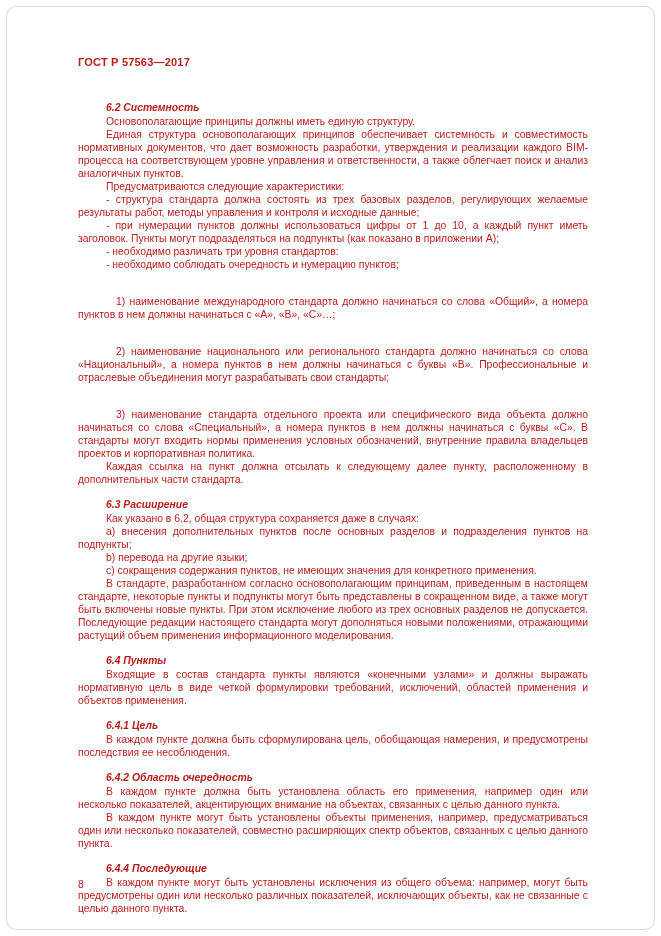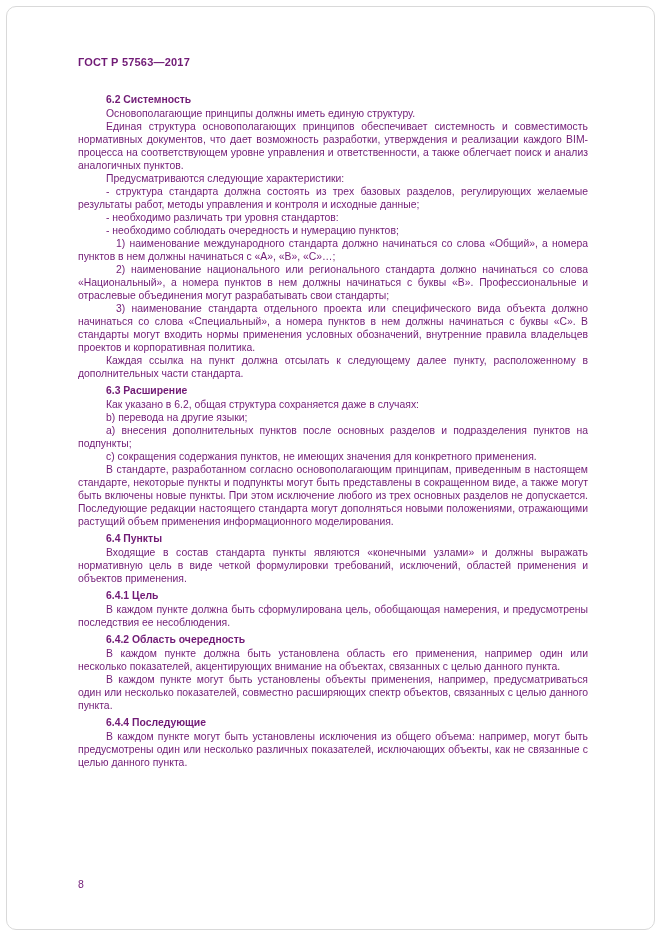--- a/index.html
+++ b/index.html
@@ -6,21 +6,21 @@
     margin: 0;
     padding: 0;
     background: #ffffff;
   }
   .page {
     position: relative;
     width: 661px;
     height: 936px;
     background: #ffffff;
     font-family: "Liberation Sans", sans-serif;
-    color: #701a75;
+    color: #b91c1c;
     overflow: hidden;
     box-sizing: border-box;
   }
   .frame {
     position: absolute;
     inset: 6px;
     border: 1px solid #d9d9d9;
     border-radius: 10px;
     pointer-events: none;
   }
@@ -43,55 +43,58 @@
     hyphens: auto;
     -webkit-hyphens: auto;
   }
   .block {
     margin: 0;
     text-indent: 28px;
   }
   .block.heading {
     font-weight: bold;
     text-align: left;
-    margin-top: 4px;
+    margin-top: 12px;
     margin-bottom: 1px;
+    font-style: italic;
   }
   .block.numlist {
     text-indent: 38px;
+    margin-top: 24px;
   }
   .page-number {
     position: absolute;
     left: 78px;
     bottom: 46px;
     font-size: 10.5px;
   }
 </style>
 </head>
 <body>
 
 <div class="page">
   <div class="frame"></div>
   <div class="doc-header">ГОСТ Р 57563—2017</div>
   <div class="content">
       <p class="block heading">6.2 Системность</p>
       <p class="block para">Основополагающие принципы должны иметь единую структуру.</p>
       <p class="block para">Единая структура основополагающих принципов обеспечивает системность и совместимость нормативных документов, что дает возможность разработки, утверждения и реализации каждого BIM-процесса на соответствующем уровне управления и ответственности, а также облегчает поиск и анализ аналогичных пунктов.</p>
       <p class="block para">Предусматриваются следующие характеристики:</p>
       <p class="block list">- структура стандарта должна состоять из трех базовых разделов, регулирующих желаемые результаты работ, методы управления и контроля и исходные данные;</p>
+      <p class="block list">- при нумерации пунктов должны использоваться цифры от 1 до 10, а каждый пункт иметь заголовок. Пункты могут подразделяться на подпункты (как показано в приложении А);</p>
       <p class="block list">- необходимо различать три уровня стандартов:</p>
       <p class="block list">- необходимо соблюдать очередность и нумерацию пунктов;</p>
       <p class="block numlist">1) наименование международного стандарта должно начинаться со слова «Общий», а номера пунктов в нем должны начинаться с «А», «В», «С»…;</p>
       <p class="block numlist">2) наименование национального или регионального стандарта должно начинаться со слова «Национальный», а номера пунктов в нем должны начинаться с буквы «В». Профессиональные и отраслевые объединения могут разрабатывать свои стандарты;</p>
       <p class="block numlist">3) наименование стандарта отдельного проекта или специфического вида объекта должно начинаться со слова «Специальный», а номера пунктов в нем должны начинаться с буквы «С». В стандарты могут входить нормы применения условных обозначений, внутренние правила владельцев проектов и корпоративная политика.</p>
       <p class="block para">Каждая ссылка на пункт должна отсылать к следующему далее пункту, расположенному в дополнительных части стандарта.</p>
       <p class="block heading">6.3 Расширение</p>
       <p class="block para">Как указано в 6.2, общая структура сохраняется даже в случаях:</p>
+      <p class="block list">a) внесения дополнительных пунктов после основных разделов и подразделения пунктов на подпункты;</p>
       <p class="block list">b) перевода на другие языки;</p>
-      <p class="block list">a) внесения дополнительных пунктов после основных разделов и подразделения пунктов на подпункты;</p>
       <p class="block list">c) сокращения содержания пунктов, не имеющих значения для конкретного применения.</p>
       <p class="block para">В стандарте, разработанном согласно основополагающим принципам, приведенным в настоящем стандарте, некоторые пункты и подпункты могут быть представлены в сокращенном виде, а также могут быть включены новые пункты. При этом исключение любого из трех основных разделов не допускается. Последующие редакции настоящего стандарта могут дополняться новыми положениями, отражающими растущий объем применения информационного моделирования.</p>
       <p class="block heading">6.4 Пункты</p>
       <p class="block para">Входящие в состав стандарта пункты являются «конечными узлами» и должны выражать нормативную цель в виде четкой формулировки требований, исключений, областей применения и объектов применения.</p>
       <p class="block heading">6.4.1 Цель</p>
       <p class="block para">В каждом пункте должна быть сформулирована цель, обобщающая намерения, и предусмотрены последствия ее несоблюдения.</p>
       <p class="block heading">6.4.2 Область очередность</p>
       <p class="block para">В каждом пункте должна быть установлена область его применения, например один или несколько показателей, акцентирующих внимание на объектах, связанных с целью данного пункта.</p>
       <p class="block para">В каждом пункте могут быть установлены объекты применения, например, предусматриваться один или несколько показателей, совместно расширяющих спектр объектов, связанных с целью данного пункта.</p>
       <p class="block heading">6.4.4 Последующие</p>

